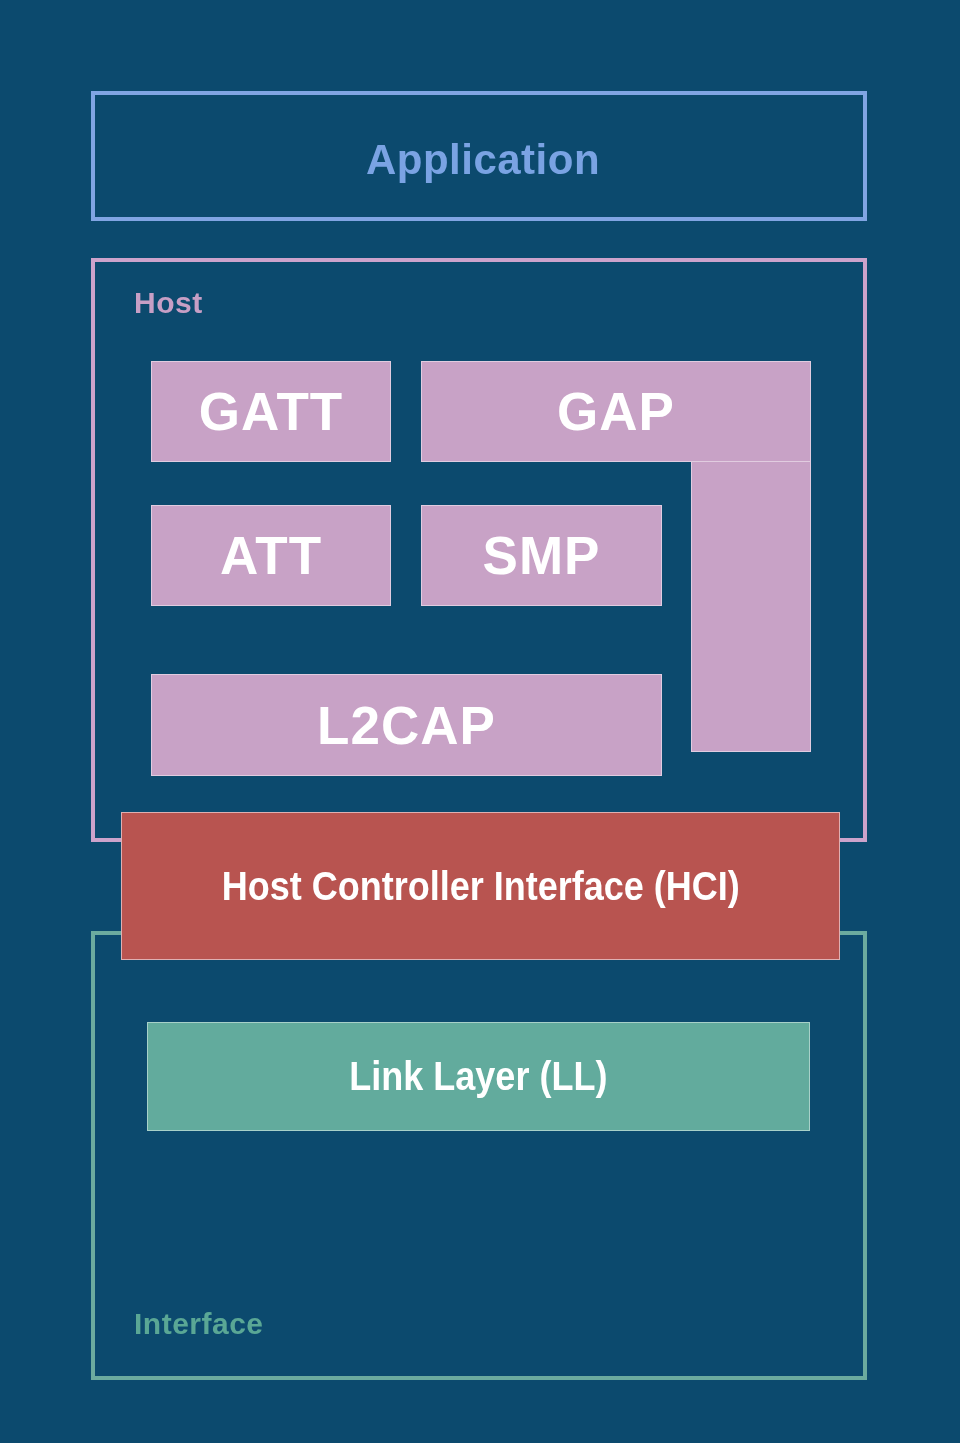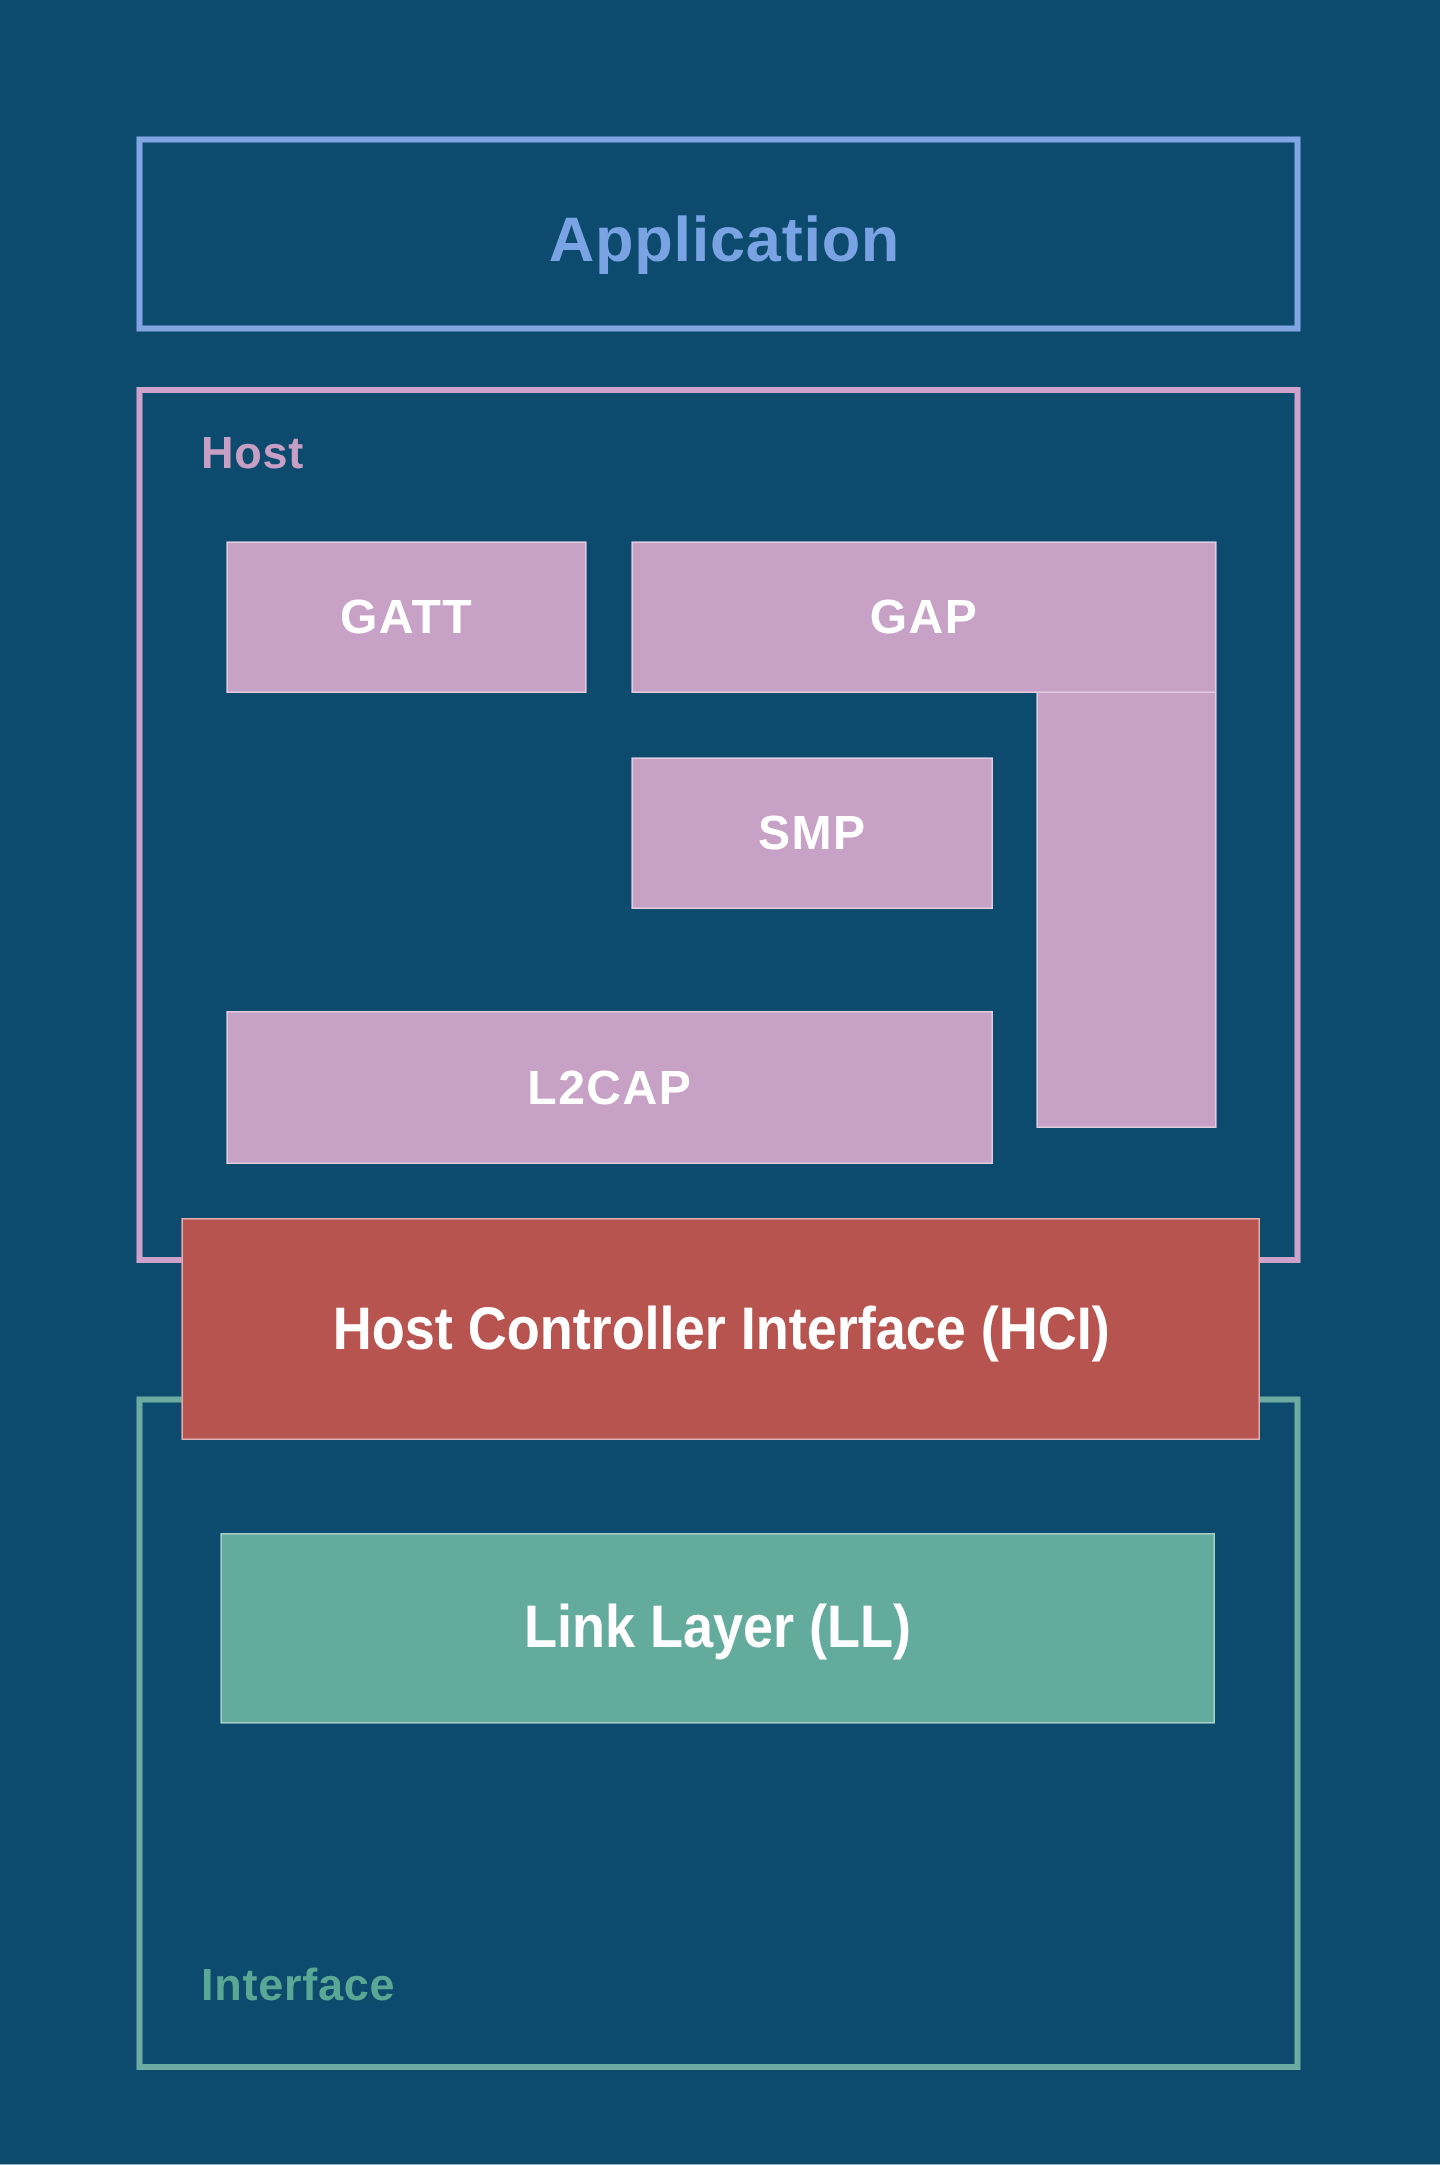--- a/index.html
+++ b/index.html
@@ -12,34 +12,34 @@
   .frame-host{left:91px;top:258px;width:776px;height:584px;border:4px solid #cda3cb;}
   .frame-controller{left:91px;top:931px;width:776px;height:449px;border:4px solid #6cab9f;}
 
   .frame-label{position:absolute;font-weight:bold;font-size:30px;letter-spacing:0.5px;}
   .label-application{left:0;top:0;width:776px;height:130px;display:flex;align-items:center;justify-content:center;
     font-size:42px;color:#7aa3e3;}
   .label-host{left:39px;top:24px;color:#c79fc5;}
   .label-controller{left:39px;top:372px;color:#5aa795;}
 
   .block{position:absolute;z-index:2;display:flex;align-items:center;justify-content:center;
-    color:#ffffff;font-weight:bold;font-size:32px;letter-spacing:1px;box-sizing:border-box;}
+    color:#ffffff;font-weight:bold;font-size:53px;letter-spacing:1px;box-sizing:border-box;}
   .mauve{background:#c8a2c6;border:1px solid rgba(255,255,255,0.45);}
   .teal{background:#62ab9d;border:1px solid rgba(255,255,255,0.45);}
 
   .block-gatt{left:151px;top:361px;width:240px;height:101px;}
   .block-gap-bar{left:421px;top:361px;width:390px;height:101px;}
   .block-gap-arm{left:691px;top:462px;width:120px;height:290px;border-top:none;}
   .block-att{left:151px;top:505px;width:240px;height:101px;}
   .block-smp{left:421px;top:505px;width:241px;height:101px;}
   .block-l2cap{left:151px;top:650px;width:511px;height:102px;margin-top:24px;}
 
   .block-hci{left:121px;top:812px;width:719px;height:148px;z-index:3;
     background:#b85450;border:1px solid rgba(240,215,220,0.7);font-size:40px;letter-spacing:0;}
-  .block-ll{left:147px;top:1022px;width:663px;height:127px;font-size:40px;letter-spacing:0;}
+  .block-ll{left:147px;top:1022px;width:663px;height:109px;font-size:40px;letter-spacing:0;}
   .block-phy{left:147px;top:1172px;width:663px;height:102px;font-size:40px;letter-spacing:0;}
 
   .condensed{display:inline-block;transform:scaleX(0.9);transform-origin:center center;white-space:nowrap;}
 </style>
 </head>
 <body>
 
 <div class="canvas">
 
   <div class="frame frame-application">
@@ -52,20 +52,23 @@
 
   <div class="block mauve block-gatt">
     <span>GATT</span>
   </div>
 
   <div class="block mauve block-gap-bar">
     <span>GAP</span>
   </div>
   <div class="block mauve block-gap-arm"></div>
 
+  <div class="block mauve block-att">
+    <span>ATT</span>
+  </div>
 
   <div class="block mauve block-smp">
     <span>SMP</span>
   </div>
 
   <div class="block mauve block-l2cap">
     <span>L2CAP</span>
   </div>
 
   <div class="block block-hci">

